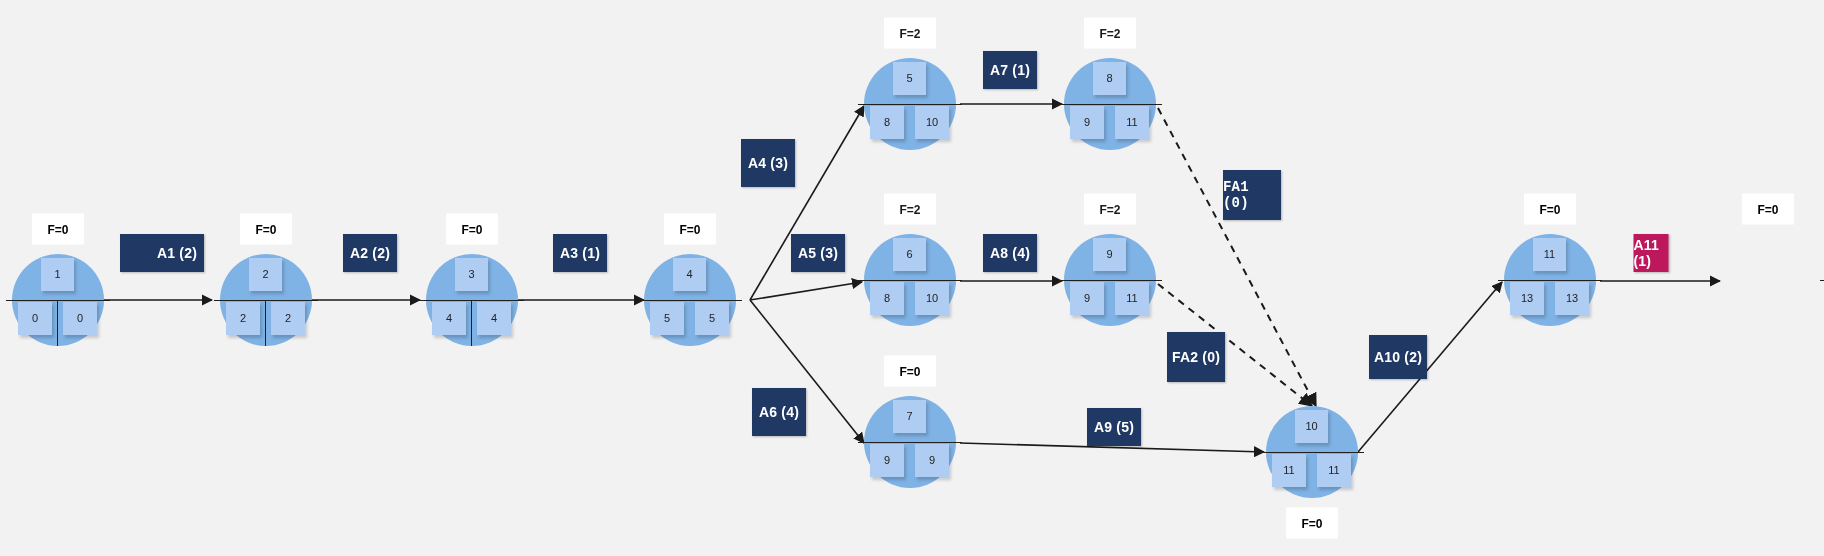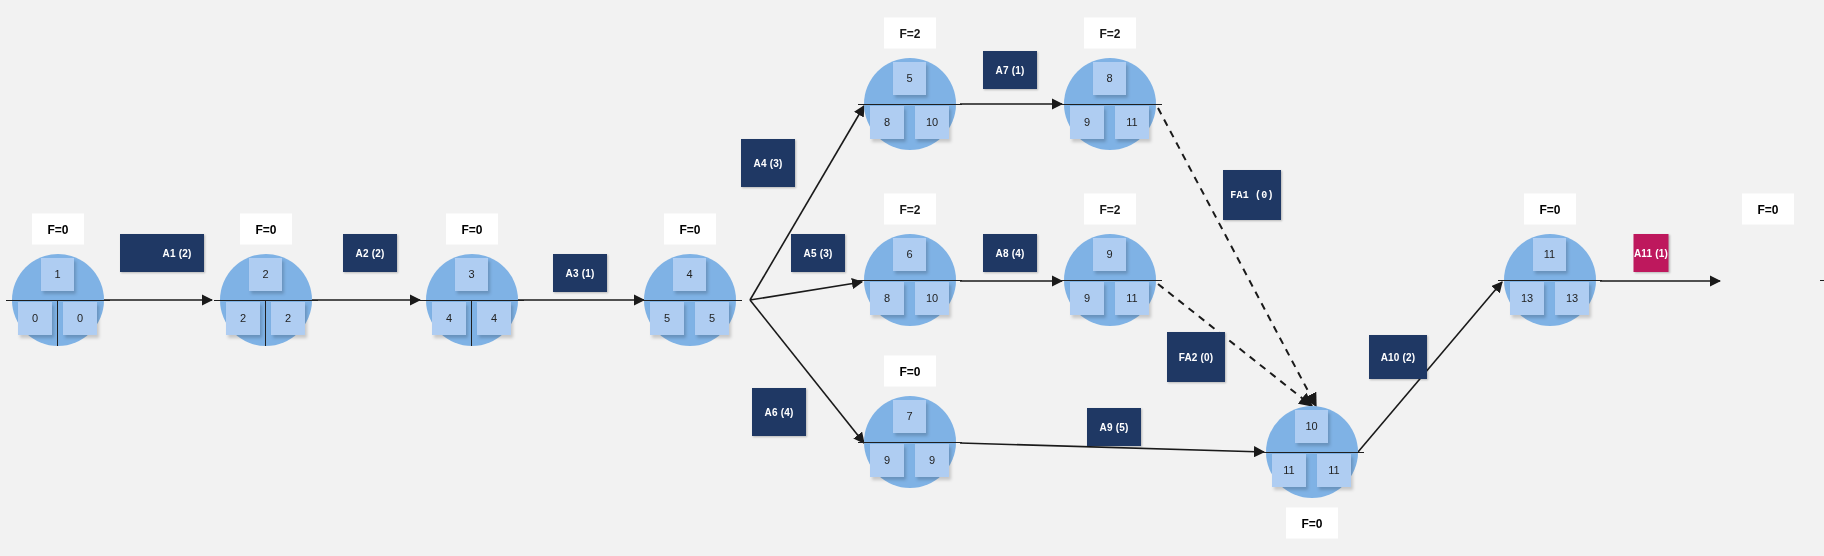--- a/index.html
+++ b/index.html
@@ -100,21 +100,21 @@
     transform: translate(-50%, -50%);
   }
   .float-label.zero { color: #000000; }
   .float-label.nonzero { color: #1a1a1a; }
 
   
   .act-label {
     position: absolute;
     background: #1F3864;
     color: #ffffff;
-    font-size: 10px;
+    font-size: 14px;
     font-weight: bold;
     display: flex;
     align-items: center;
     justify-content: center;
     z-index: 3;
     transform: translate(-50%, -50%);
     box-shadow: 1px 1px 2px rgba(0,0,0,0.25);
     letter-spacing: 0.2px;
   }
 </style>
@@ -229,21 +229,21 @@
         <div class="hline"></div>
         <div class="cell top" style="background: rgb(175, 205, 242);">12</div>
         <div class="cell bl" style="background: rgb(175, 205, 242);">14</div>
         <div class="cell br" style="background: rgb(175, 205, 242);">14</div>
       </div>
       <div class="float-label zero" style="left: 1768px; top: 209px;">F=0</div>
     </div>
   <div id="labels-group">
       <div class="act-label" style="left: 162px; top: 253px; width: 54px; height: 38px; background: rgb(31, 56, 100); padding-left: 30px;">A1 (2)</div>
       <div class="act-label" style="left: 370px; top: 253px; width: 54px; height: 38px; background: rgb(31, 56, 100);">A2 (2)</div>
-      <div class="act-label" style="left: 580px; top: 253px; width: 54px; height: 38px; background: rgb(31, 56, 100); margin-top: 20px;">A3 (1)</div>
+      <div class="act-label" style="left: 580px; top: 253px; width: 54px; height: 38px; background: rgb(31, 56, 100);">A3 (1)</div>
       <div class="act-label" style="left: 768px; top: 163px; width: 54px; height: 48px; background: rgb(31, 56, 100);">A4 (3)</div>
       <div class="act-label" style="left: 818px; top: 253px; width: 54px; height: 38px; background: rgb(31, 56, 100);">A5 (3)</div>
       <div class="act-label" style="left: 779px; top: 412px; width: 54px; height: 48px; background: rgb(31, 56, 100);">A6 (4)</div>
       <div class="act-label" style="left: 1010px; top: 70px; width: 54px; height: 38px; background: rgb(31, 56, 100);">A7 (1)</div>
       <div class="act-label" style="left: 1010px; top: 253px; width: 54px; height: 38px; background: rgb(31, 56, 100);">A8 (4)</div>
       <div class="act-label" style="left: 1114px; top: 427px; width: 54px; height: 38px; background: rgb(31, 56, 100);">A9 (5)</div>
       <div class="act-label" style="left: 1398px; top: 357px; width: 58px; height: 44px; background: rgb(31, 56, 100); text-align: right;">A10 (2)</div>
       <div class="act-label" style="left: 1651px; top: 253px; width: 35px; height: 38px; background: #be185d;">A11 (1)</div>
       <div class="act-label" style="left: 1252px; top: 195px; width: 58px; height: 50px; background: rgb(31, 56, 100); font-family: Liberation Mono, monospace;">FA1 (0)</div>
       <div class="act-label" style="left: 1196px; top: 357px; width: 58px; height: 50px; background: rgb(31, 56, 100);">FA2 (0)</div>

